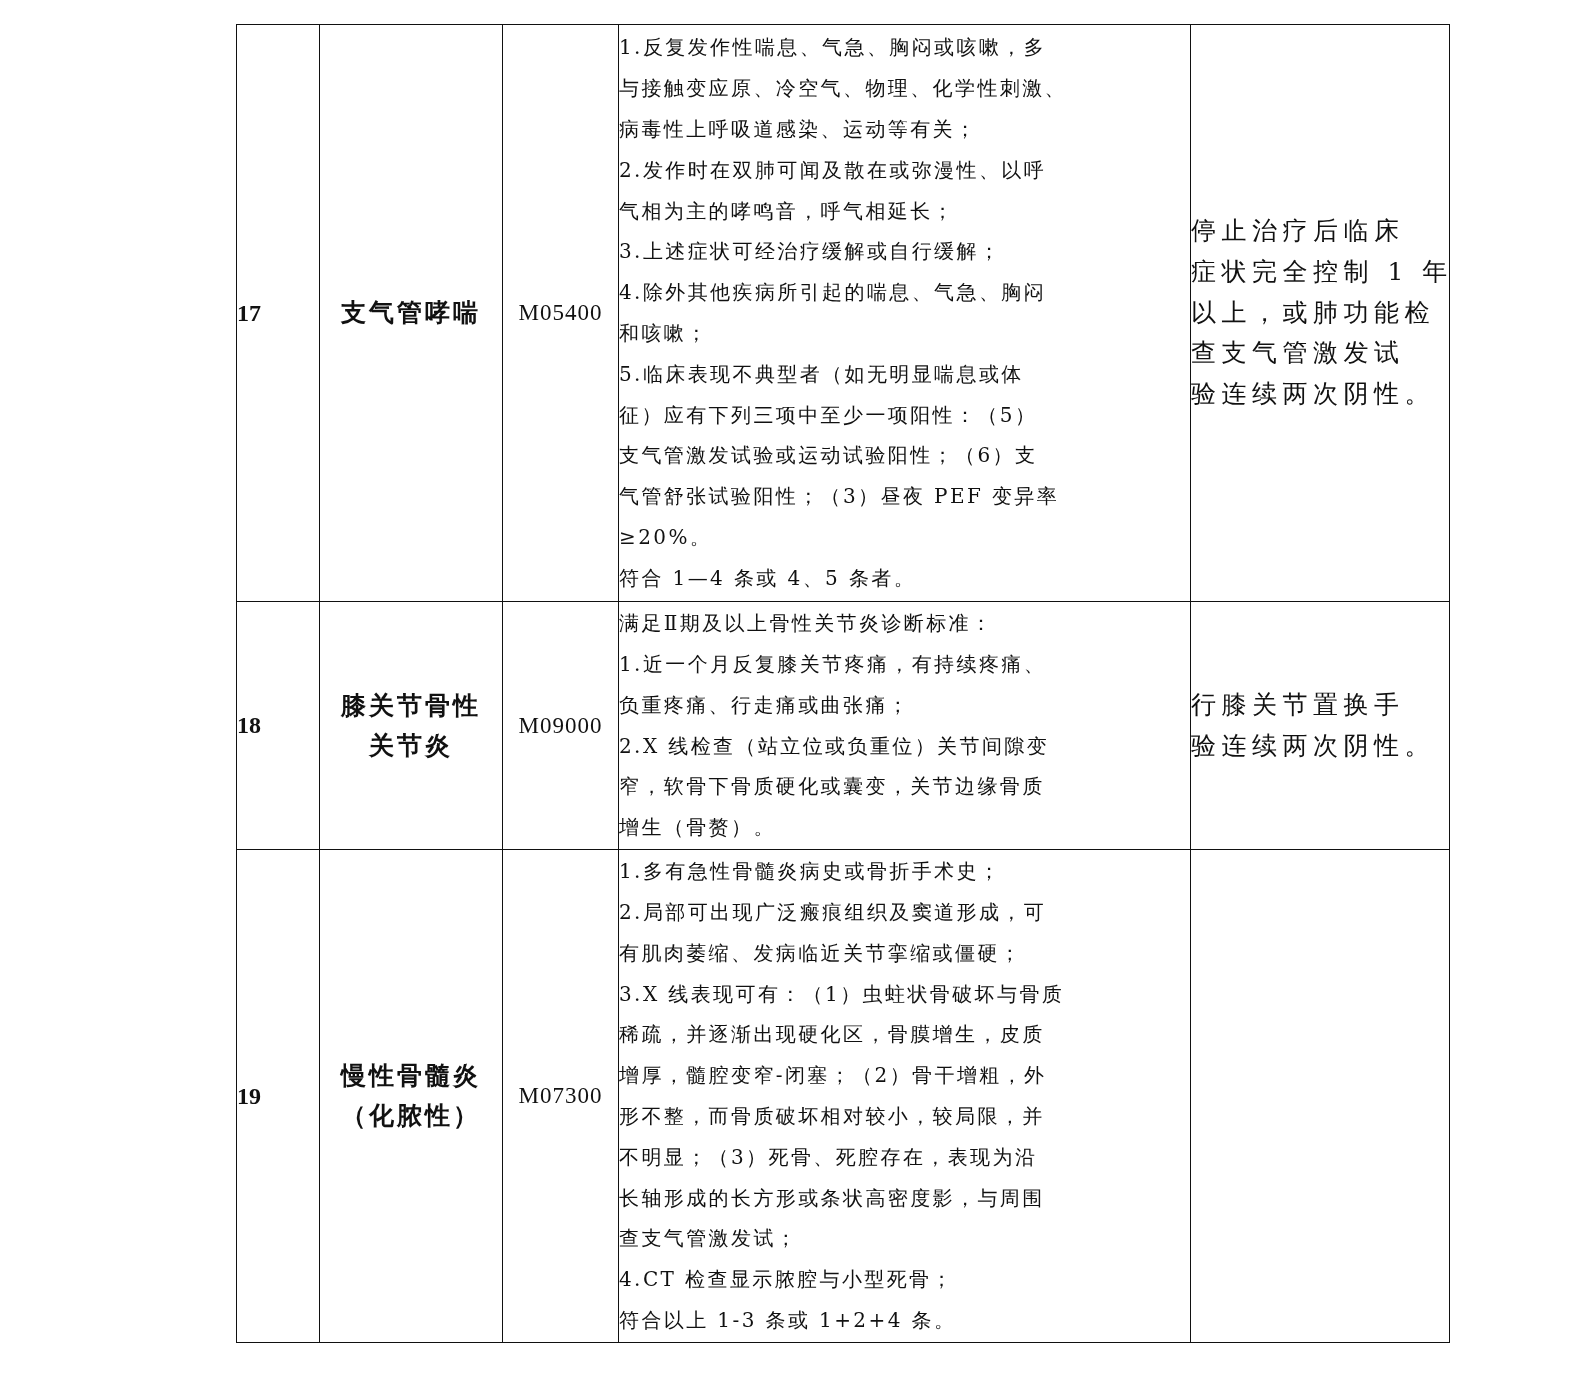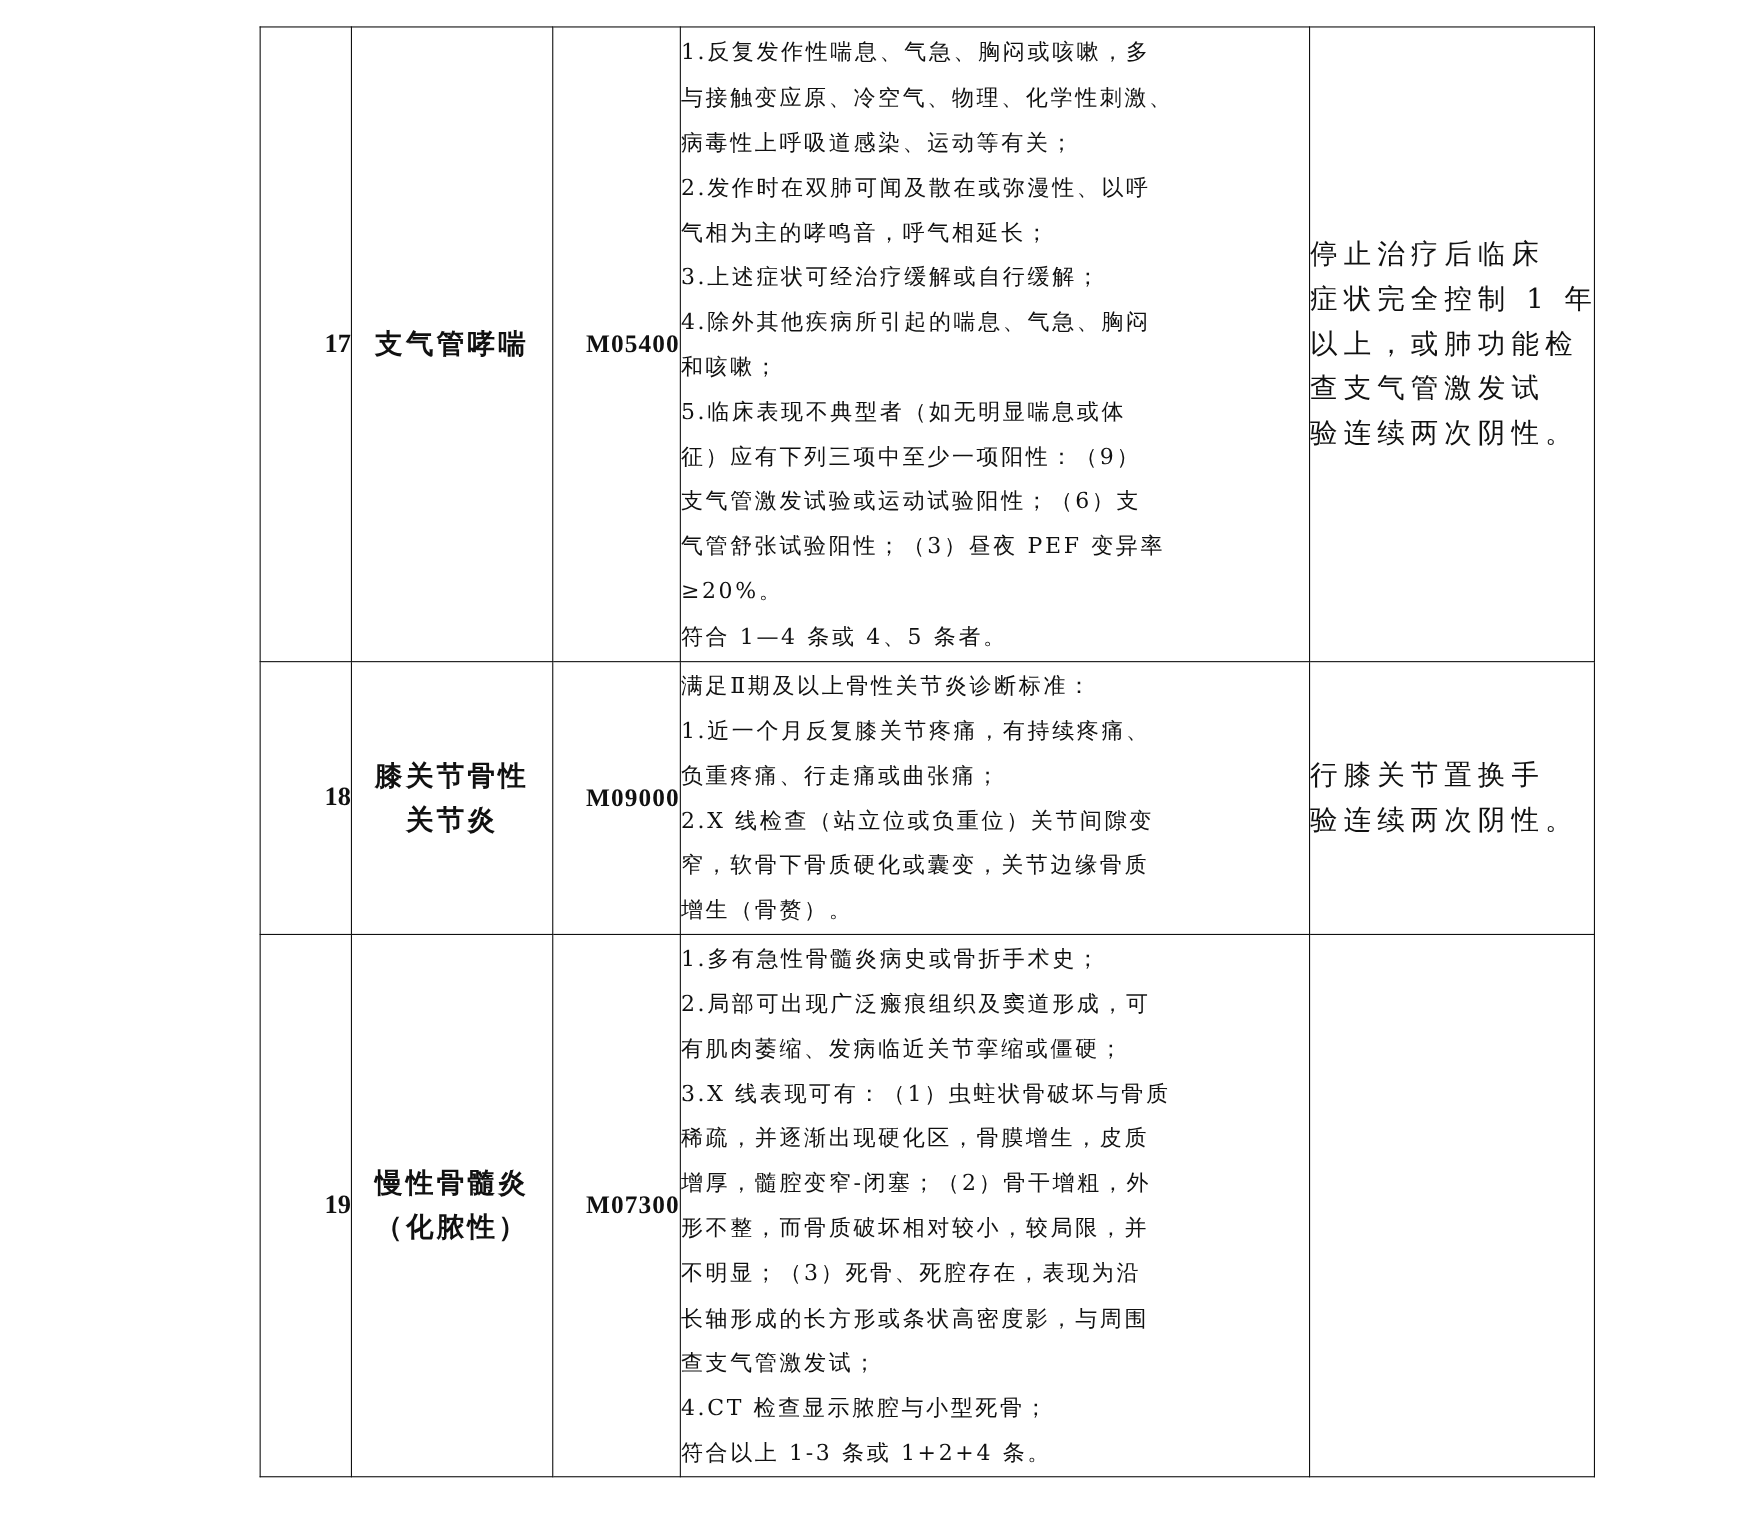--- a/index.html
+++ b/index.html
@@ -9,23 +9,23 @@
                table-layout: fixed; width: 1213px; }
   table.crit td { border: 1.6px solid #111; padding: 0; vertical-align: middle; }
   col.c-no { width: 83px; }
   col.c-name { width: 183px; }
   col.c-code { width: 116px; }
   col.c-crit { width: 572px; }
   col.c-exit { width: 259px; }
   tr.r17 { height: 577px; }
   tr.r18 { height: 248px; }
   tr.r19 { height: 493px; }
-  td.no { text-align: right; font-size: 24px; font-weight: bold; font-family: "Liberation Serif", serif; }
+  td.no { text-align: left; font-size: 24px; font-weight: bold; font-family: "Liberation Serif", serif; }
   td.name { text-align: center; font-size: 25px; font-weight: bold; line-height: 40px; letter-spacing: 3px; margin-top: 32px; }
-  td.code { text-align: right; font-size: 23px; font-family: "Liberation Serif", serif; letter-spacing: 1px; font-weight: bold; }
+  td.code { text-align: center; font-size: 23px; font-family: "Liberation Serif", serif; letter-spacing: 1px; }
   td.crit { padding: 0 12px 0 14px; font-size: 20px; line-height: 40.8px; letter-spacing: 2.4px; vertical-align: middle; }
   td.crit .line { white-space: nowrap; overflow: hidden; }
   td.exit { padding: 0 10px 0 14px; font-size: 25px; line-height: 40.8px; letter-spacing: 5.5px; margin-top: 24px; }
   td.exit .line { white-space: nowrap; overflow: hidden; }
 </style>
 </head>
 <body>
 
 <table class="crit">
   <colgroup>
@@ -45,21 +45,21 @@
       <td class="crit">
         <div class="line">1.反复发作性喘息、气急、胸闷或咳嗽，多</div>
         <div class="line">与接触变应原、冷空气、物理、化学性刺激、</div>
         <div class="line">病毒性上呼吸道感染、运动等有关；</div>
         <div class="line">2.发作时在双肺可闻及散在或弥漫性、以呼</div>
         <div class="line">气相为主的哮鸣音，呼气相延长；</div>
         <div class="line">3.上述症状可经治疗缓解或自行缓解；</div>
         <div class="line">4.除外其他疾病所引起的喘息、气急、胸闷</div>
         <div class="line">和咳嗽；</div>
         <div class="line">5.临床表现不典型者（如无明显喘息或体</div>
-        <div class="line">征）应有下列三项中至少一项阳性：（9）</div>
+        <div class="line">征）应有下列三项中至少一项阳性：（5）</div>
         <div class="line">支气管激发试验或运动试验阳性；（6）支</div>
         <div class="line">气管舒张试验阳性；（3）昼夜 PEF 变异率</div>
         <div class="line">≥20%。</div>
         <div class="line">符合 1—4 条或 4、5 条者。</div>
       </td>
       <td class="exit">
         <div class="line">停止治疗后临床</div>
         <div class="line">症状完全控制 1 年</div>
         <div class="line">以上，或肺功能检</div>
         <div class="line">查支气管激发试</div>

